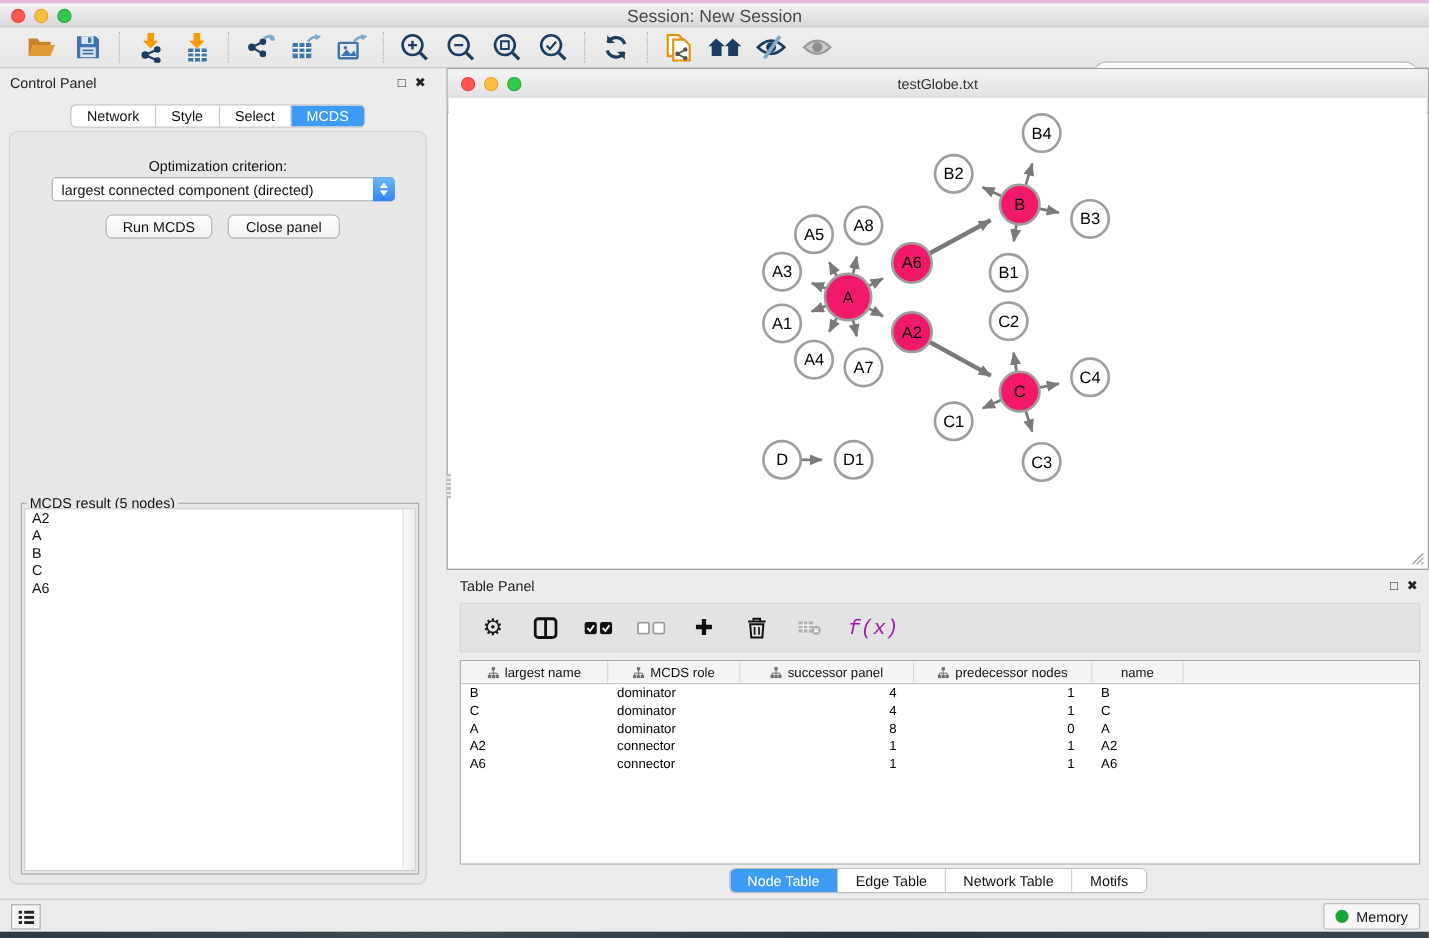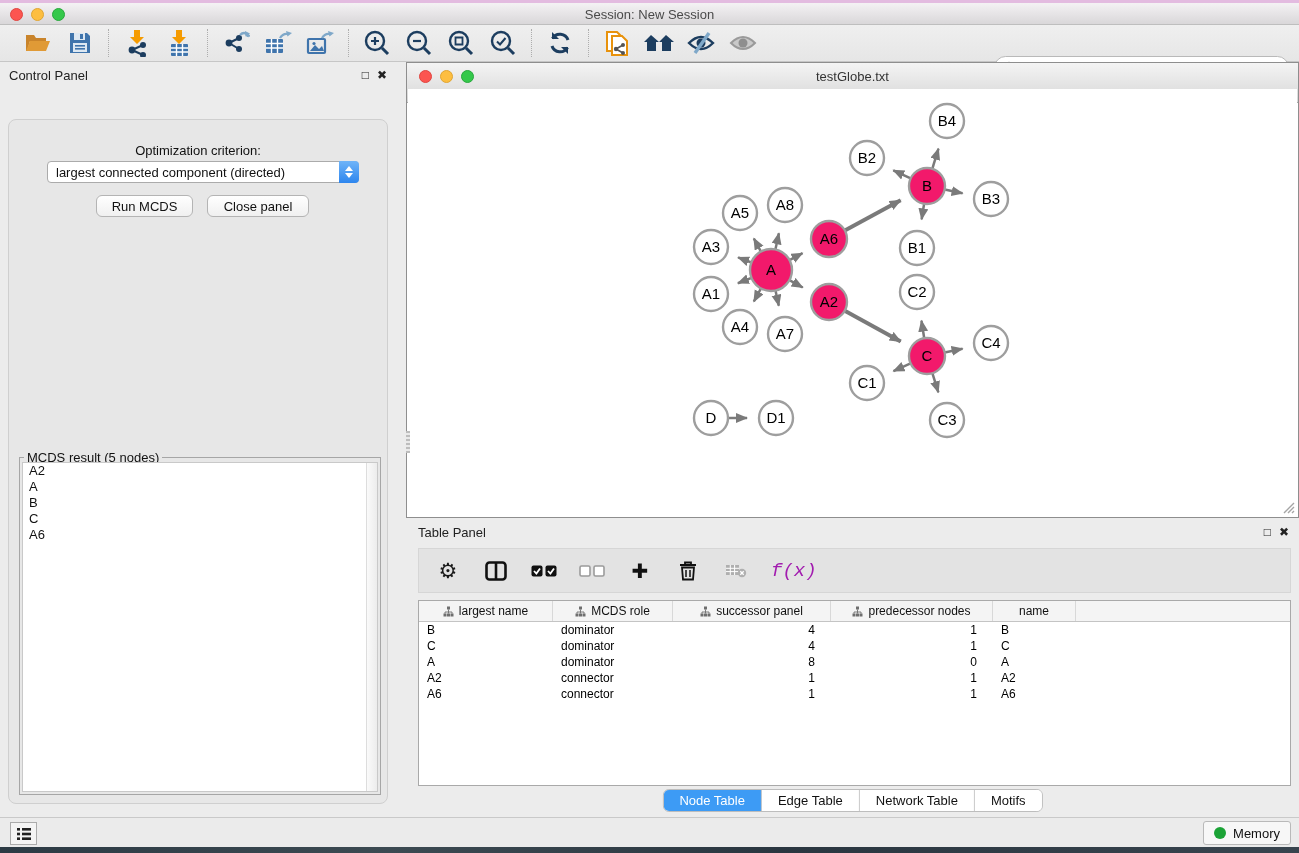--- a/index.html
+++ b/index.html
@@ -9,21 +9,21 @@
   
   .desktop-top { position:absolute; left:0; top:0; width:1299px; height:4px; background:#E3BBE0; }
   .titlebar { position:absolute; left:0; top:3px; width:1299px; height:22px;
     background:linear-gradient(#F4F2F4,#D9D7D9); border-bottom:1px solid #BEBEBE; }
   .tl-dots { position:absolute; left:10px; top:5px; display:flex; gap:8px; }
   .tl-dot { width:13px; height:13px; border-radius:50%; }
   .tl-red { background:#FC5550; border:1px solid #E04540; }
   .tl-yellow { background:#FDBE40; border:1px solid #E0A532; }
   .tl-green { background:#35C84B; border:1px solid #27A83C; }
   .titlebar .title { position:absolute; left:0; right:0; top:4px; text-align:center;
-    font-size:13px; color:#4a4a4a; }
+    font-size:16px; color:#4a4a4a; }
 
   .toolbar { position:absolute; left:0; top:25px; width:1299px; height:37px;
     background:linear-gradient(#EFEFEF,#E6E6E6); border-bottom:1px solid #C6C6C6;
     display:flex; align-items:center; padding-left:10px; }
   .tb-group { display:flex; align-items:center; gap:10px; padding:0 12px; }
   .tb-sep { width:1px; height:28px; border-left:1px dotted #ADADAD; }
   .tb-btn { width:32px; height:30px; display:flex; align-items:center; justify-content:center; cursor:default; }
   .search-wrap { position:absolute; right:10px; top:31px; }
   .search-box { width:295px; height:23px; background:#fff; border:1px solid #B9B9B9; border-radius:12px;
     display:flex; align-items:center; padding-left:8px; }
@@ -290,20 +290,26 @@
     </div>
   </div>
 </div>
 
 <div class="control-panel">
   <div class="cp-header">Control Panel</div>
   <div class="cp-winbtns">
     <span>□</span>
     <span style="font-weight:bold;">✖</span>
   </div>
+  <div class="seg-tabs">
+    <div class="seg-tab">Network</div>
+    <div class="seg-tab">Style</div>
+    <div class="seg-tab">Select</div>
+    <div class="seg-tab active">MCDS</div>
+  </div>
   <div class="cp-body">
     <div class="opt-label">Optimization criterion:</div>
     <div class="dropdown">
       <span class="dd-text">largest connected component (directed)</span>
       <span class="dd-cap">
         <svg width="8" height="5" viewBox="0 0 8 5">
             <path d="M4 0 L8 5 H0 z" fill="#fff"></path>
           </svg>
         <svg width="8" height="5" viewBox="0 0 8 5">
             <path d="M4 5 L0 0 H8 z" fill="#fff"></path>

